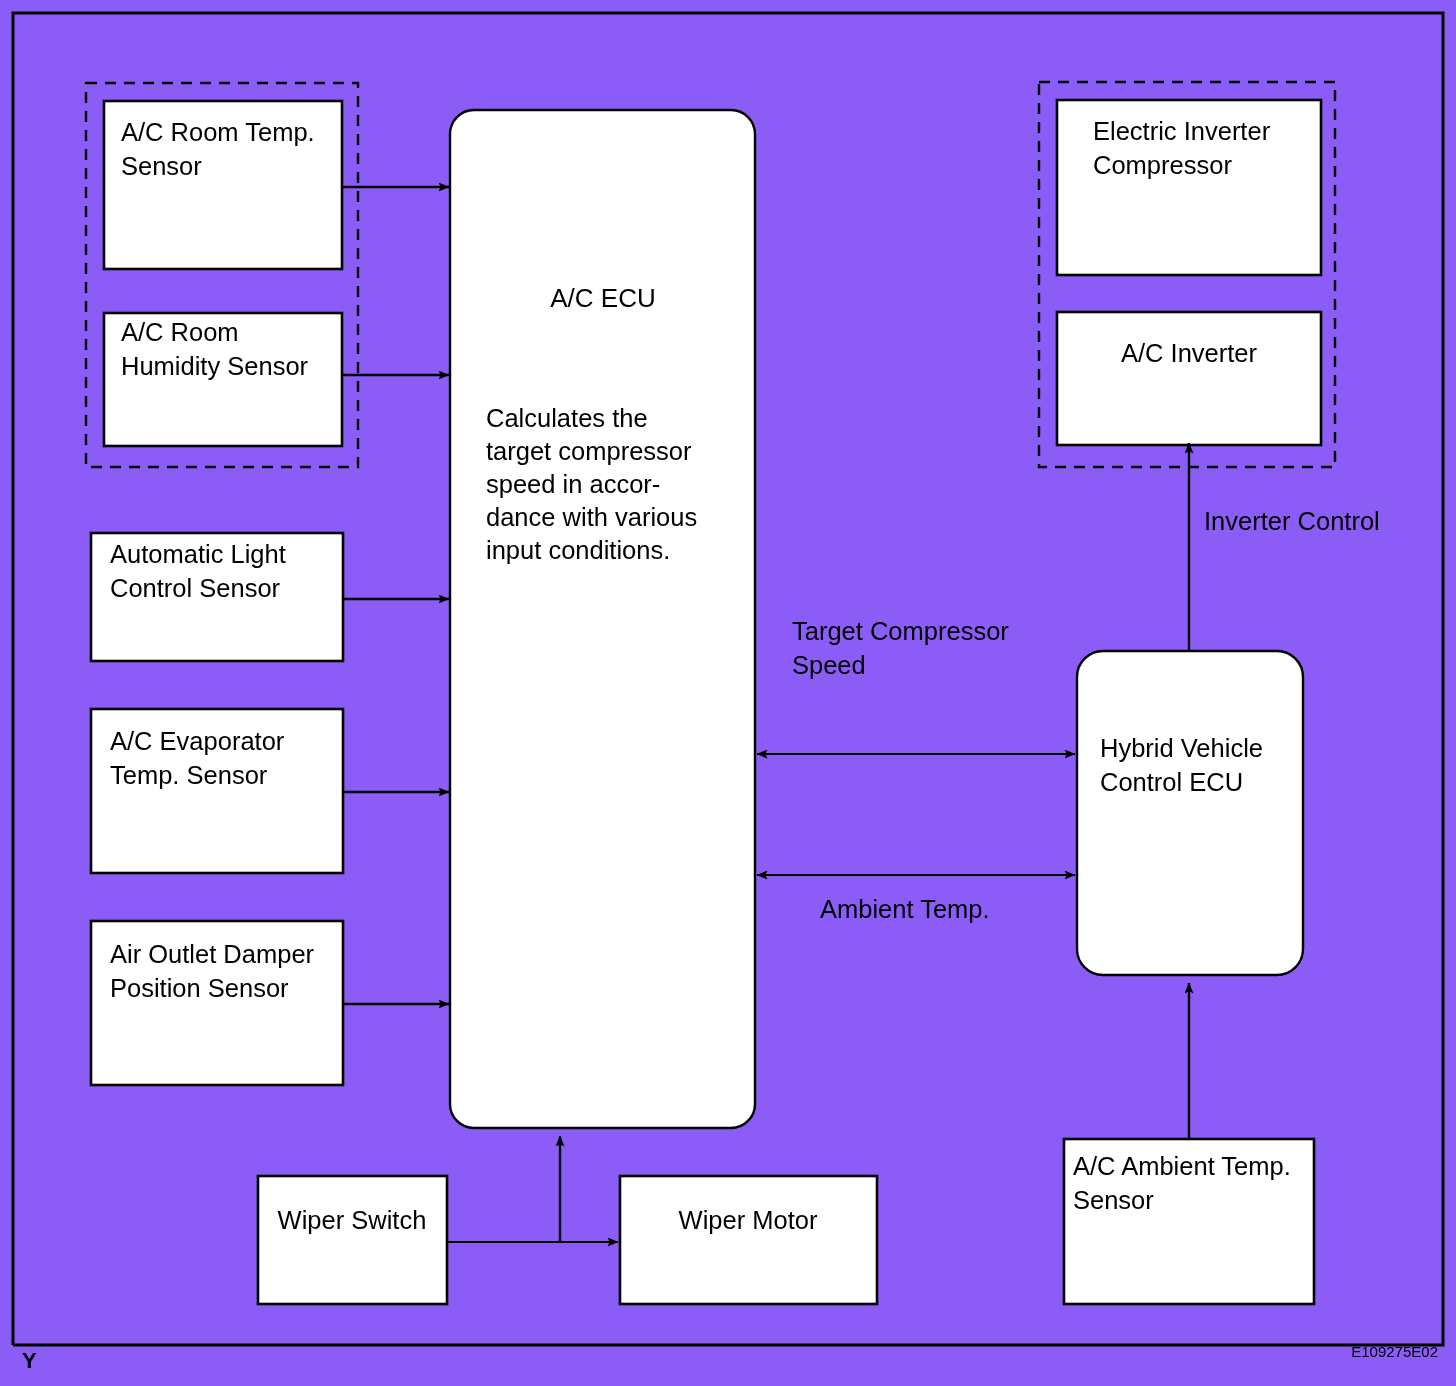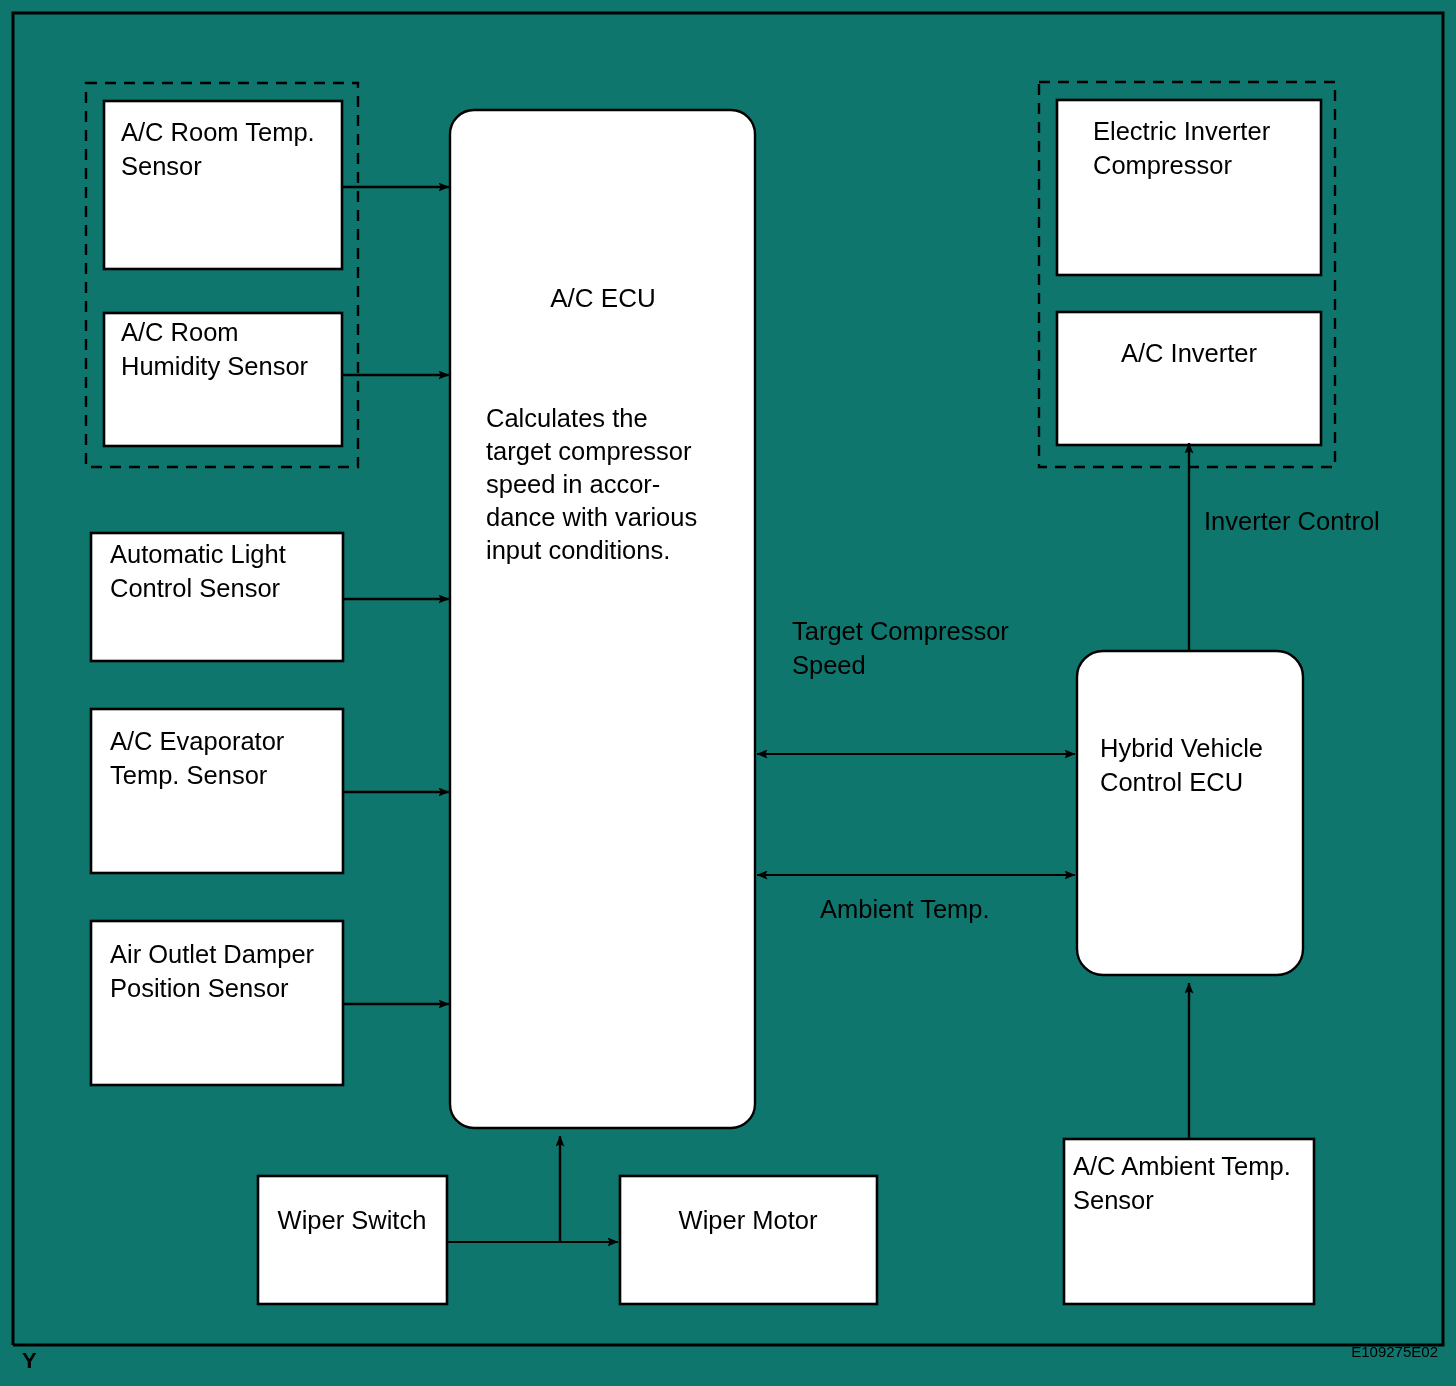--- a/index.html
+++ b/index.html
@@ -4,21 +4,21 @@
 <style>
   html, body {
     margin: 0;
     padding: 0;
     background: #ffffff;
   }
   #page {
     position: relative;
     width: 1456px;
     height: 1386px;
-    background: #0f766e;
+    background: #8b5cf6;
     font-family: "Liberation Sans", sans-serif;
     overflow: hidden;
   }
   svg.diagram {
     position: absolute;
     top: 0;
     left: 0;
     width: 1456px;
     height: 1386px;
   }

